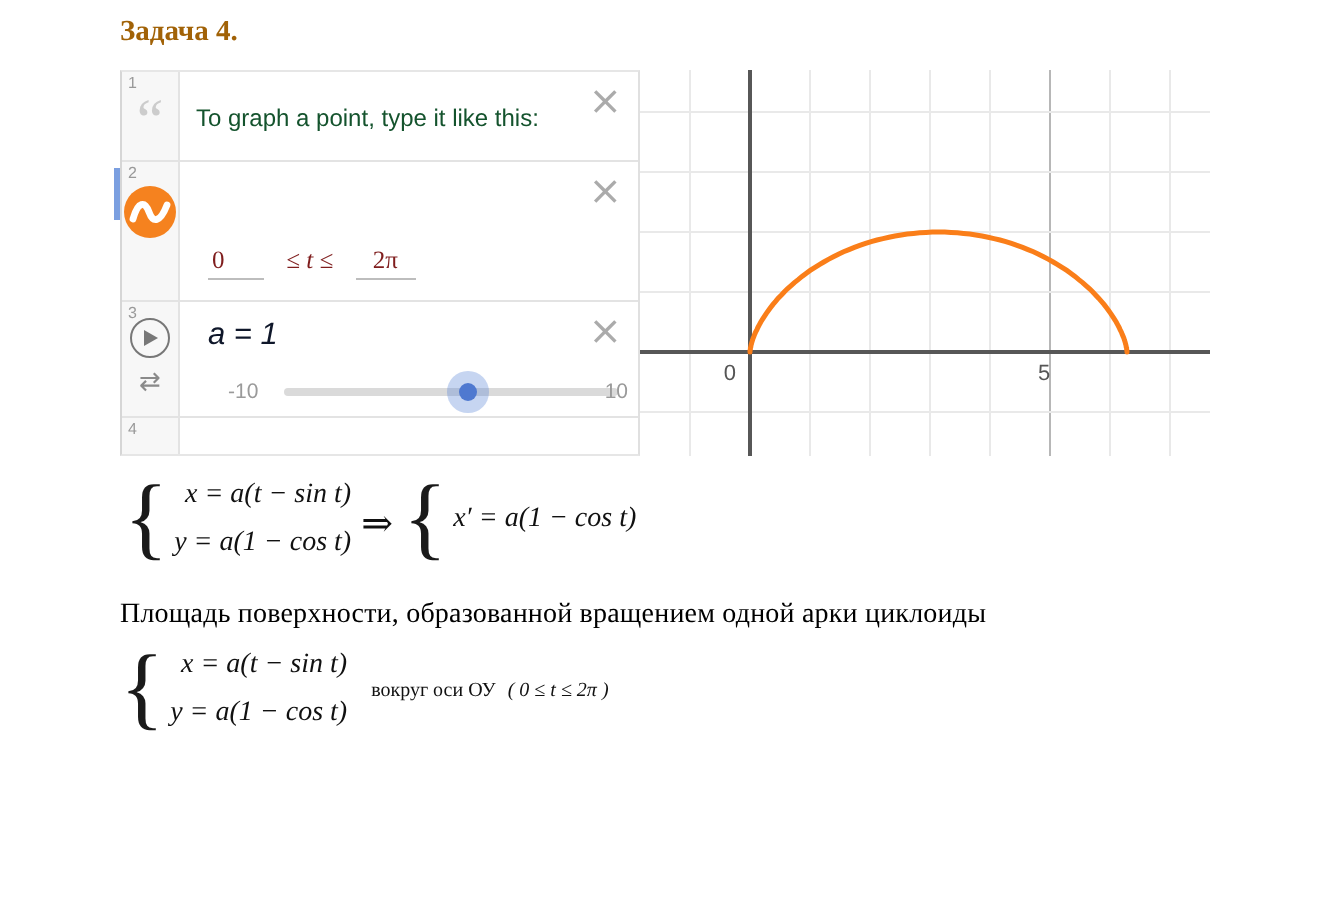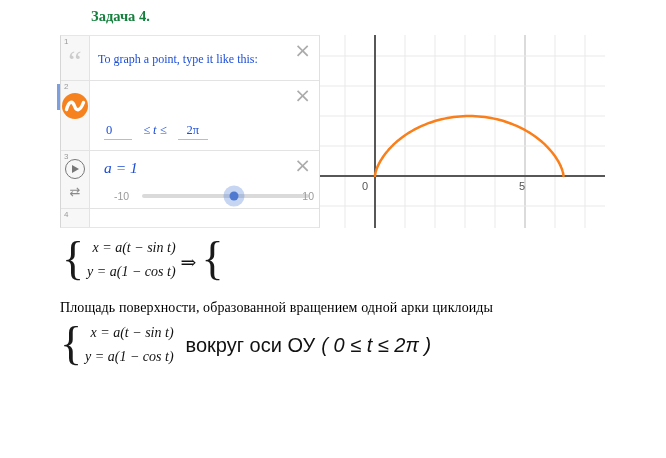--- a/index.html
+++ b/index.html
@@ -1,53 +1,53 @@
 <!DOCTYPE html>
 <html><head>
 <meta charset="utf-8">
 <style>
   html,body{margin:0;padding:0;background:#fff;}
   .page{position:relative;width:666px;height:458px;background:#fff;overflow:hidden;
         font-family:"Liberation Sans","DejaVu Sans",sans-serif;}
 
   .doc-title{position:absolute;left:60px;top:8px;font-family:"Liberation Serif","DejaVu Serif",serif;
-             font-weight:bold;font-size:14.5px;color:#15803d;margin-left:31px;}
+             font-weight:bold;font-size:14.5px;color:#a16207;}
 
   
   .widget{position:absolute;left:60px;top:35px;width:545px;height:193px;}
   .exp-panel{position:absolute;left:0;top:0;width:260px;height:193px;box-sizing:border-box;
              border-left:1px solid #d6d6d6;border-top:1px solid #e6e6e6;border-right:1px solid #e0e0e0;
              border-bottom:1px solid #e6e6e6;background:#fff;}
   .row{position:relative;display:flex;box-sizing:border-box;border-bottom:1px solid #e3e3e3;}
   .row.last{border-bottom:none;}
   .gutter{width:28px;background:#f7f7f7;border-right:1px solid #e3e3e3;position:relative;
           display:flex;flex-direction:column;align-items:center;flex:0 0 28px;}
   .rnum{position:absolute;top:1px;left:3px;font-size:8px;color:#999;}
   .cell{flex:1;position:relative;}
   .close-x{position:absolute;top:6px;right:8px;font-size:20px;line-height:16px;color:#ababab;cursor:pointer;
            font-family:"DejaVu Sans",sans-serif;}
   .quote-icon{margin-top:14px;font-family:"Liberation Serif",serif;font-size:30px;line-height:22px;color:#cccccc;}
-  .note-text{padding:16px 20px 0 8px;font-size:12px;color:#1d4ed8;font-family:Liberation Serif, serif;}
+  .note-text{padding:16px 20px 0 8px;font-size:12px;color:#14532d;}
   .logo-icon{margin-top:12px;}
   .formula{position:absolute;left:12px;top:10px;font-family:"Liberation Serif","DejaVu Serif",serif;
            font-size:16px;font-style:italic;color:#111;white-space:nowrap;}
   .big-paren{font-size:20px;font-style:normal;}
-  .range{position:absolute;left:14px;top:42px;font-size:12.5px;color:#1d4ed8;white-space:nowrap;
+  .range{position:absolute;left:14px;top:42px;font-size:12.5px;color:#7f1d1d;white-space:nowrap;
          font-family:"Liberation Serif","DejaVu Serif",serif;}
   .blank{display:inline-block;border-bottom:1px solid #bdbdbd;padding:0 2px 1px 2px;text-align:left;}
   .blank.lo{min-width:24px;}
   .blank.hi{min-width:26px;text-align:center;}
   .range-mid{margin:0 8px;font-style:italic;}
   .play-icon{margin-top:8px;width:20px;height:20px;border:1.5px solid #777;border-radius:50%;
              position:relative;box-sizing:border-box;cursor:pointer;}
   .play-icon .tri{position:absolute;left:6px;top:4.5px;width:0;height:0;
                   border-left:7px solid #777;border-top:4.5px solid transparent;border-bottom:4.5px solid transparent;}
   .swap-icon{margin-top:5px;font-size:13px;color:#8a8a8a;font-family:"DejaVu Sans",sans-serif;cursor:pointer;}
-  .slider-expr{position:absolute;left:14px;top:8px;font-family:Liberation Serif, serif;
-               font-size:15.5px;font-style:italic;color:#1d4ed8;}
+  .slider-expr{position:absolute;left:14px;top:8px;font-family:Liberation Sans, sans-serif;
+               font-size:15.5px;font-style:italic;color:#0f172a;}
   .slider-zone{position:absolute;left:16px;right:0;top:36px;height:22px;}
   .sl-min{position:absolute;left:8px;top:3px;font-size:10.5px;color:#9a9a9a;}
   .sl-max{position:absolute;right:5px;top:3px;font-size:10.5px;color:#9a9a9a;}
   .sl-track{position:absolute;left:36px;width:167px;top:7px;height:4px;background:#dadada;border-radius:2px;}
   .sl-handle{position:absolute;top:50%;width:9px;height:9px;background:#4f79d0;border-radius:50%;
              transform:translate(-50%,-50%);box-shadow:0 0 0 6px rgba(92,134,214,0.35);cursor:pointer;}
   .graph-area{position:absolute;left:260px;top:0;width:285px;height:193px;}
   .artifact-blue{position:absolute;left:-4px;top:48px;width:3px;height:26px;background:#7b9fe0;}
 
   
@@ -56,21 +56,21 @@
   .eq2{left:60px;top:321px;}
   .system{display:flex;align-items:center;}
   .sys-brace{font-family:"Liberation Serif","DejaVu Serif",serif;font-size:46px;font-weight:400;
              line-height:46px;color:#1a1a1a;transform:translateY(-1px);}
   .sys-lines{display:flex;flex-direction:column;margin-left:3px;
              font-family:"Liberation Serif","DejaVu Serif",serif;font-size:14px;font-style:italic;
              line-height:24px;white-space:nowrap;text-align:right;}
   .implies{font-family:"DejaVu Serif","Liberation Serif",serif;font-size:19px;margin:0 5px;transform:translateY(2px);}
   .para{position:absolute;left:60px;top:300px;font-family:Liberation Serif, serif;
         font-size:14px;letter-spacing:0.1px;color:#000;white-space:nowrap;}
-  .suffix{margin-left:12px;font-family:Liberation Sans, sans-serif;font-size:20px;white-space:nowrap;}
+  .suffix{margin-left:12px;font-family:Liberation Serif, serif;font-size:10px;white-space:nowrap;}
   .suffix .rng{font-style:italic;margin-left:6px;}
 </style>
 </head>
 <body>
 
 <div class="page">
 
   <div class="doc-title">Задача 4.</div>
 
   <div class="widget">
@@ -167,20 +167,21 @@
       <span class="sys-brace">{</span>
       <span class="sys-lines">
         <span>x = a(t − sin t)</span>
         <span>y = a(1 − cos t)</span>
       </span>
     </div>
     <span class="implies">⇒</span>
     <div class="system">
       <span class="sys-brace">{</span>
       <span class="sys-lines">
+        <span>x′ = a(1 − cos t)</span>
       </span>
     </div>
   </div>
 
   <div class="para">Площадь поверхности, образованной вращением одной арки циклоиды</div>
 
   <div class="eq-row eq2">
     <div class="system">
       <span class="sys-brace">{</span>
       <span class="sys-lines">

